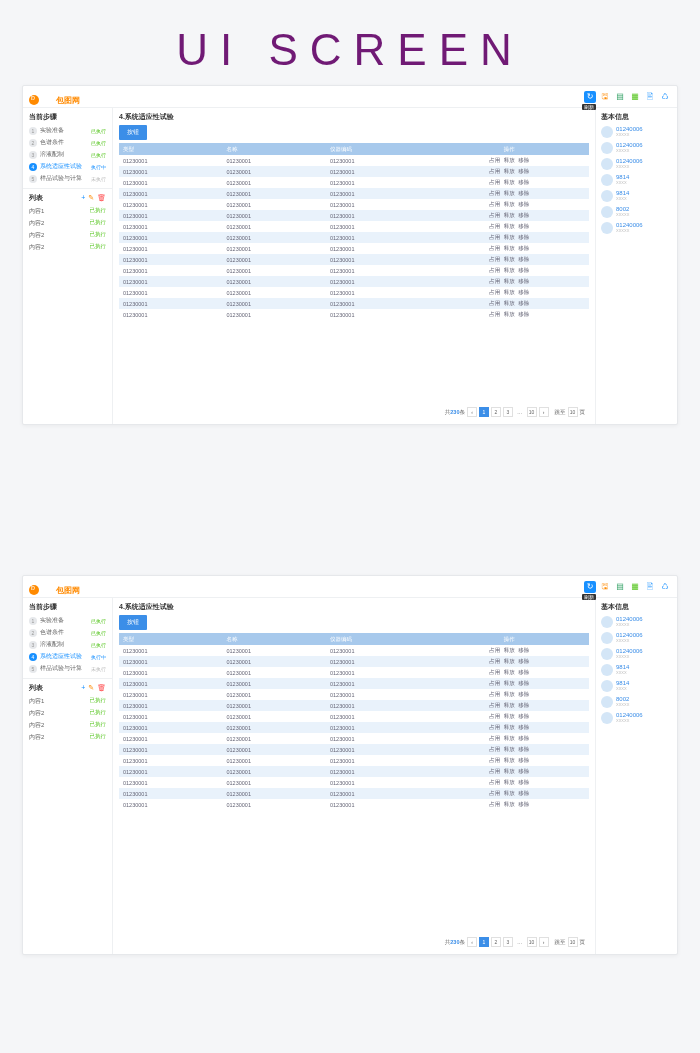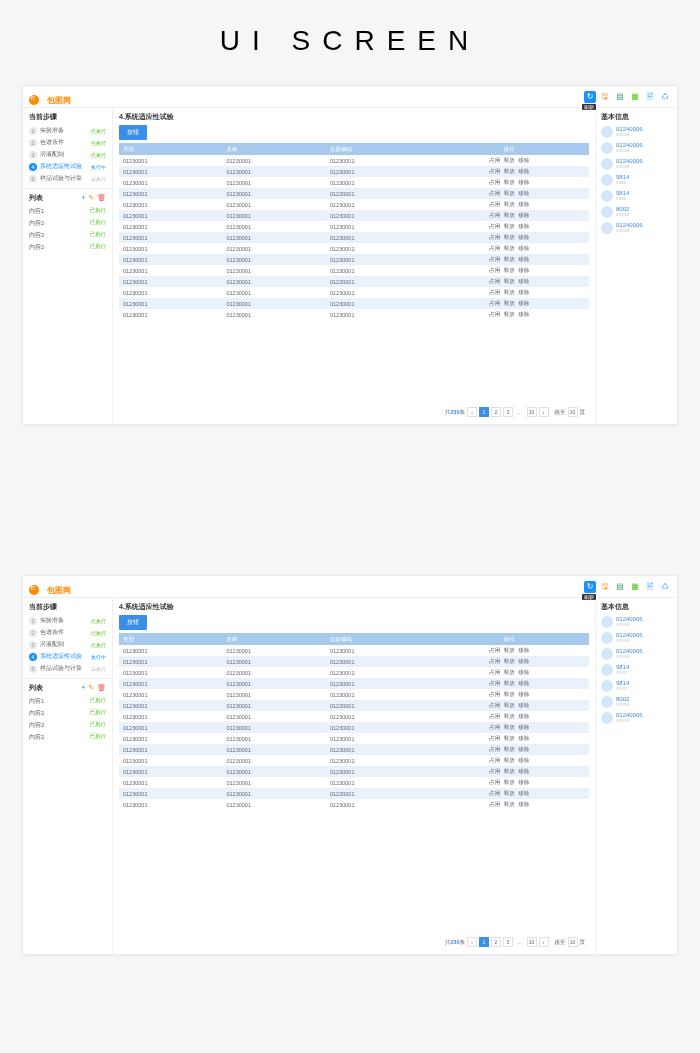--- a/index.html
+++ b/index.html
@@ -1,26 +1,26 @@
 <!DOCTYPE html>
 <html><head>
 <meta charset="utf-8">
 <style>
 * { margin: 0; padding: 0; box-sizing: border-box; }
 body { font-family: Arial, "Microsoft YaHei", sans-serif; background: #f0f2f5; width: 700px; height: 1053px; overflow: hidden; }
 
 .page-bg { width: 700px; height: 1053px; background: #f5f6f8; position: relative; }
-.title-text { position: absolute; top: 25px; left: 0; right: 0; text-align: center; font-size: 28px; letter-spacing: 12px; color: #000000; font-weight: 300; }
+.title-text { position: absolute; top: 25px; left: 0; right: 0; text-align: center; font-size: 44px; letter-spacing: 12px; color: #701a75; font-weight: 300; }
 
 .app-window { position: absolute; background: #fff; border: 1px solid #e6e8eb; border-radius: 2px; box-shadow: 0 1px 4px rgba(0,0,0,0.05); }
 .window-1 { top: 85px; left: 22px; right: 22px; height: 340px; }
 .window-2 { top: 575px; left: 22px; right: 22px; height: 380px; }
 
 .topbar { height: 22px; border-bottom: 1px solid #eef0f2; display: flex; align-items: center; padding: 0 6px; gap: 4px; }
-.logo { display: flex; align-items: center; gap: 8px; margin-top: 7px; }
+.logo { display: flex; align-items: center; gap: 17px; margin-top: 7px; }
 .logo-ico { width: 10px; height: 10px; background: #ff8a00; border-radius: 50%; display: inline-block; position: relative; }
 .logo-ico::after { content: "b"; position: absolute; font-size: 7px; color: #fff; left: 2px; top: -1px; }
 .logo-text { font-size: 8px; color: #ff8a00; font-weight: bold; }
 .topbar-spacer { flex: 1; }
 .topbar-actions { display: flex; gap: 3px; align-items: center; }
 .act-btn { width: 12px; height: 12px; border-radius: 2px; display: flex; align-items: center; justify-content: center; cursor: pointer; }
 .act-refresh { background: #1890ff; position: relative; }
 .act-refresh-label { position: absolute; top: 13px; left: -2px; background: #333; color: #fff; font-size: 5px; padding: 0 2px; border-radius: 1px; white-space: nowrap; }
 .act-ico { font-size: 8px; line-height: 1; }
 .col-orange { color: #ff8a00; }

